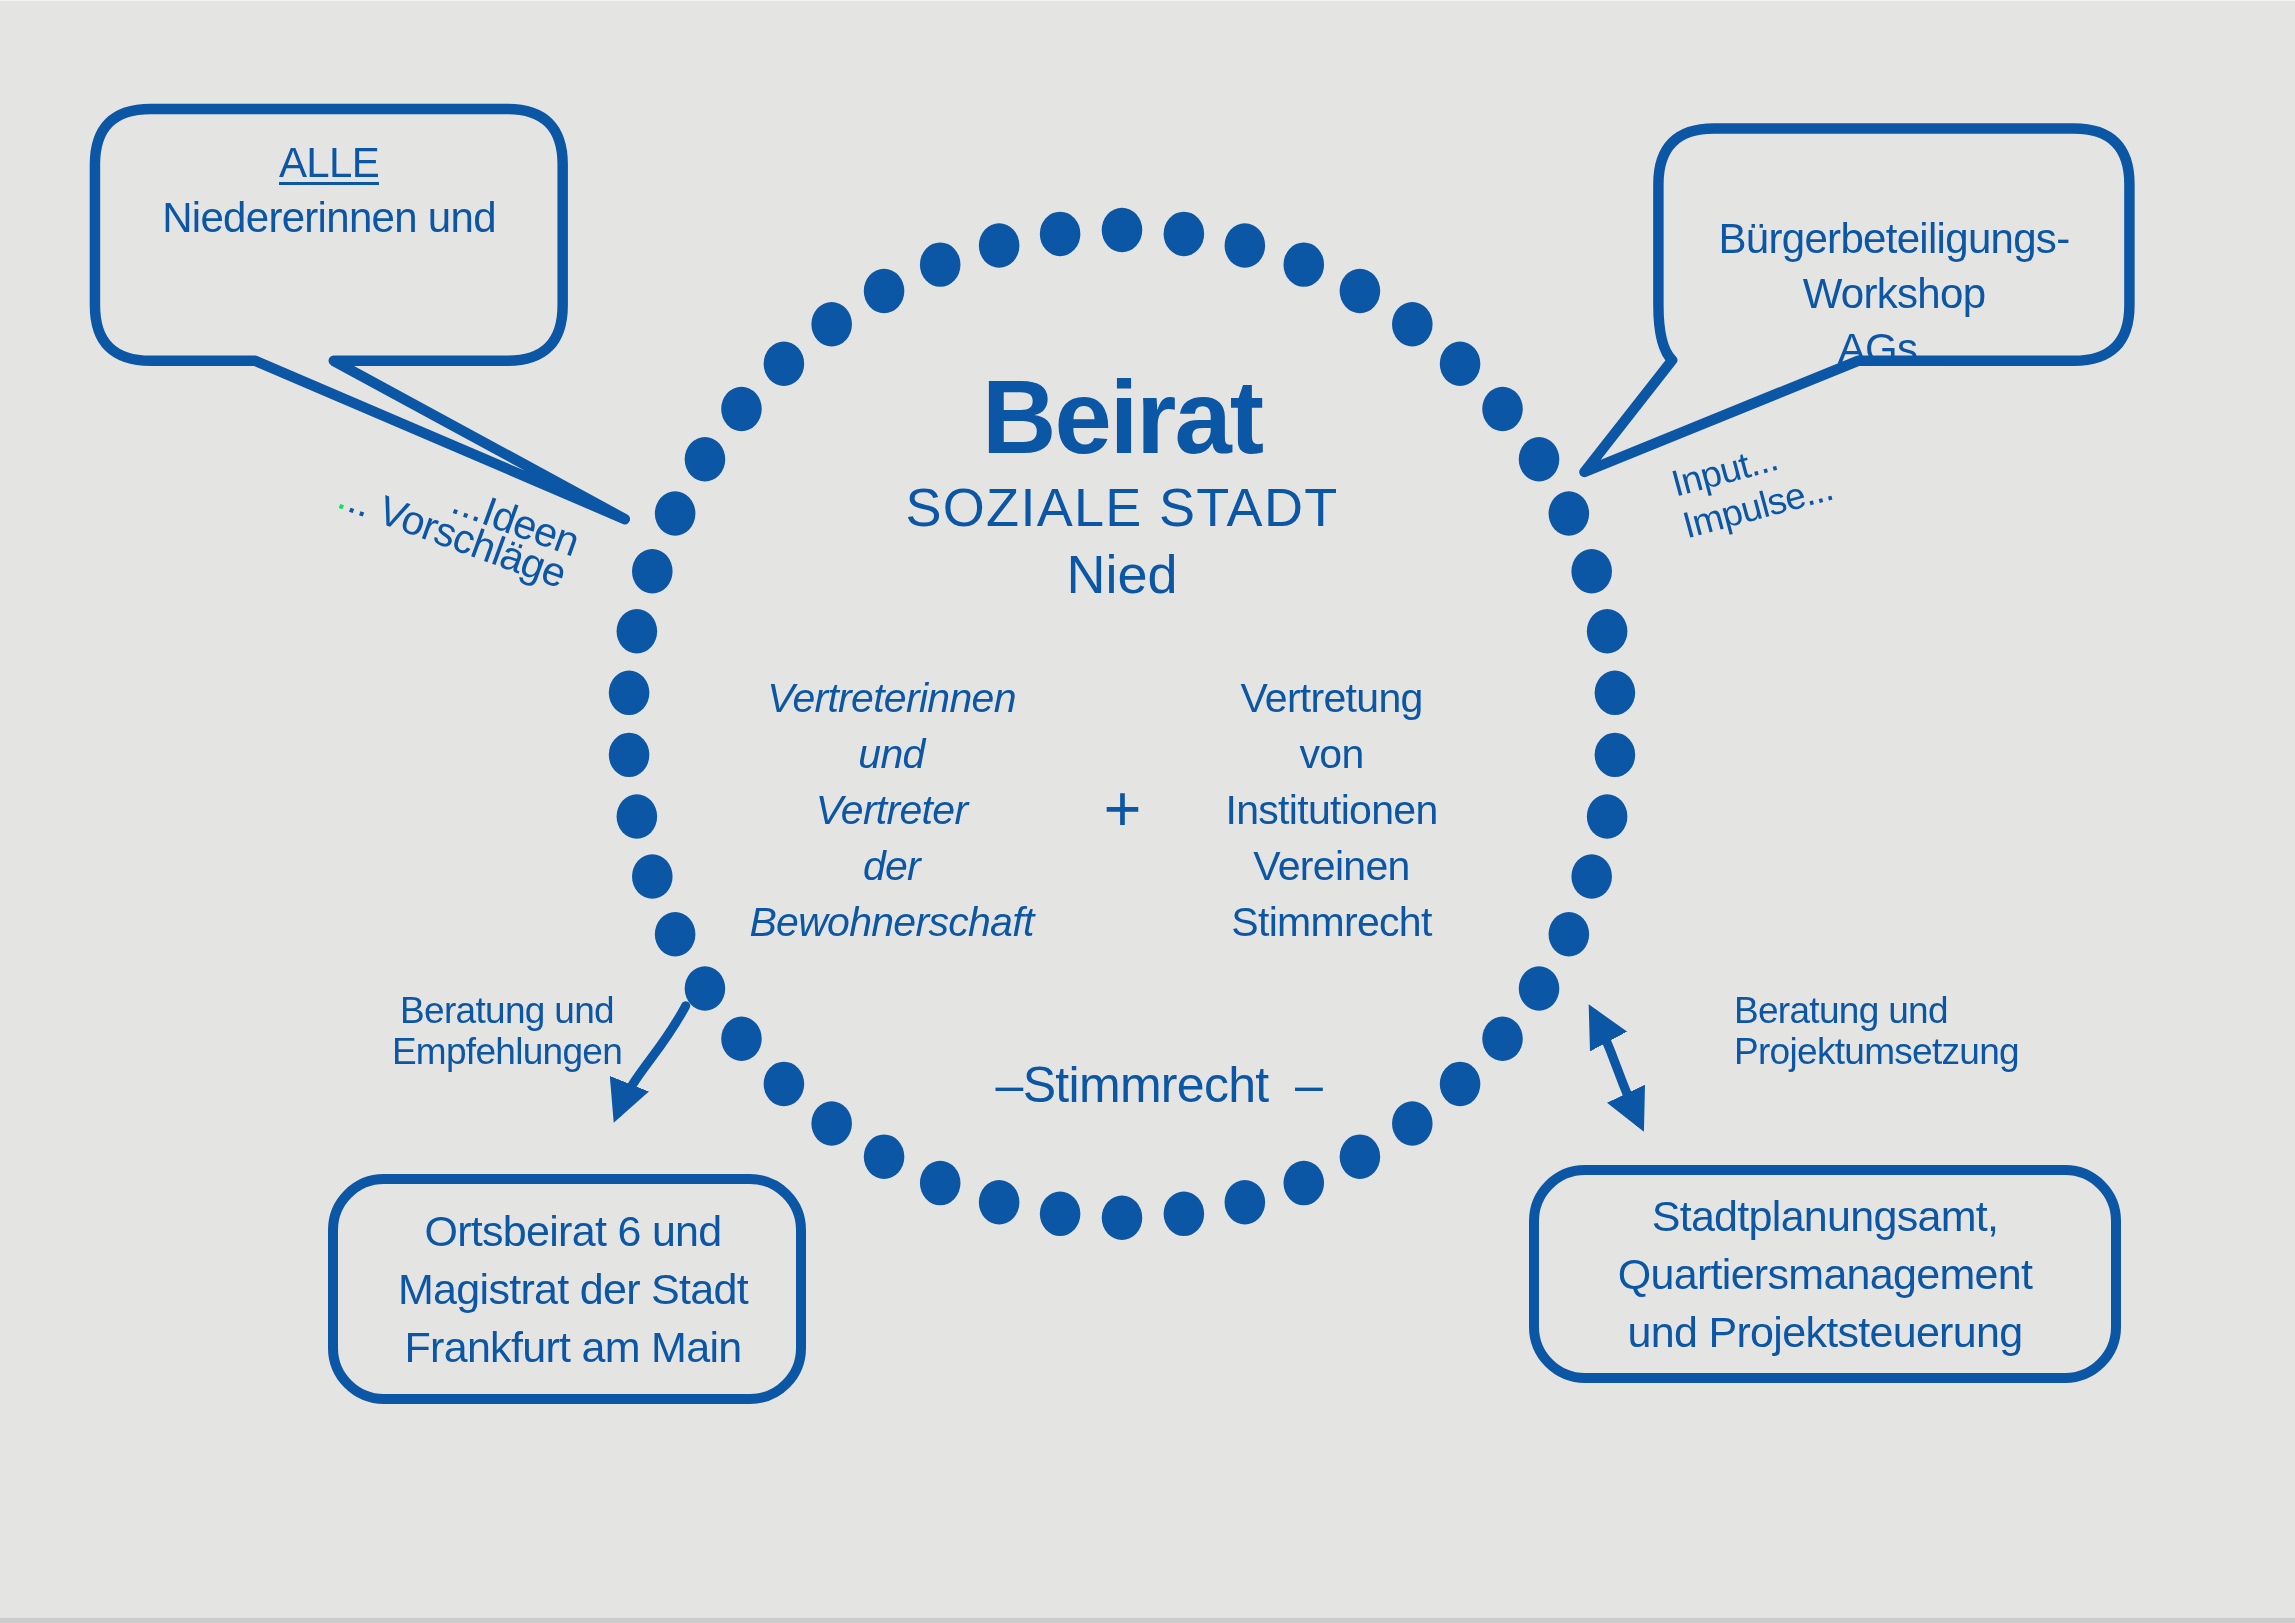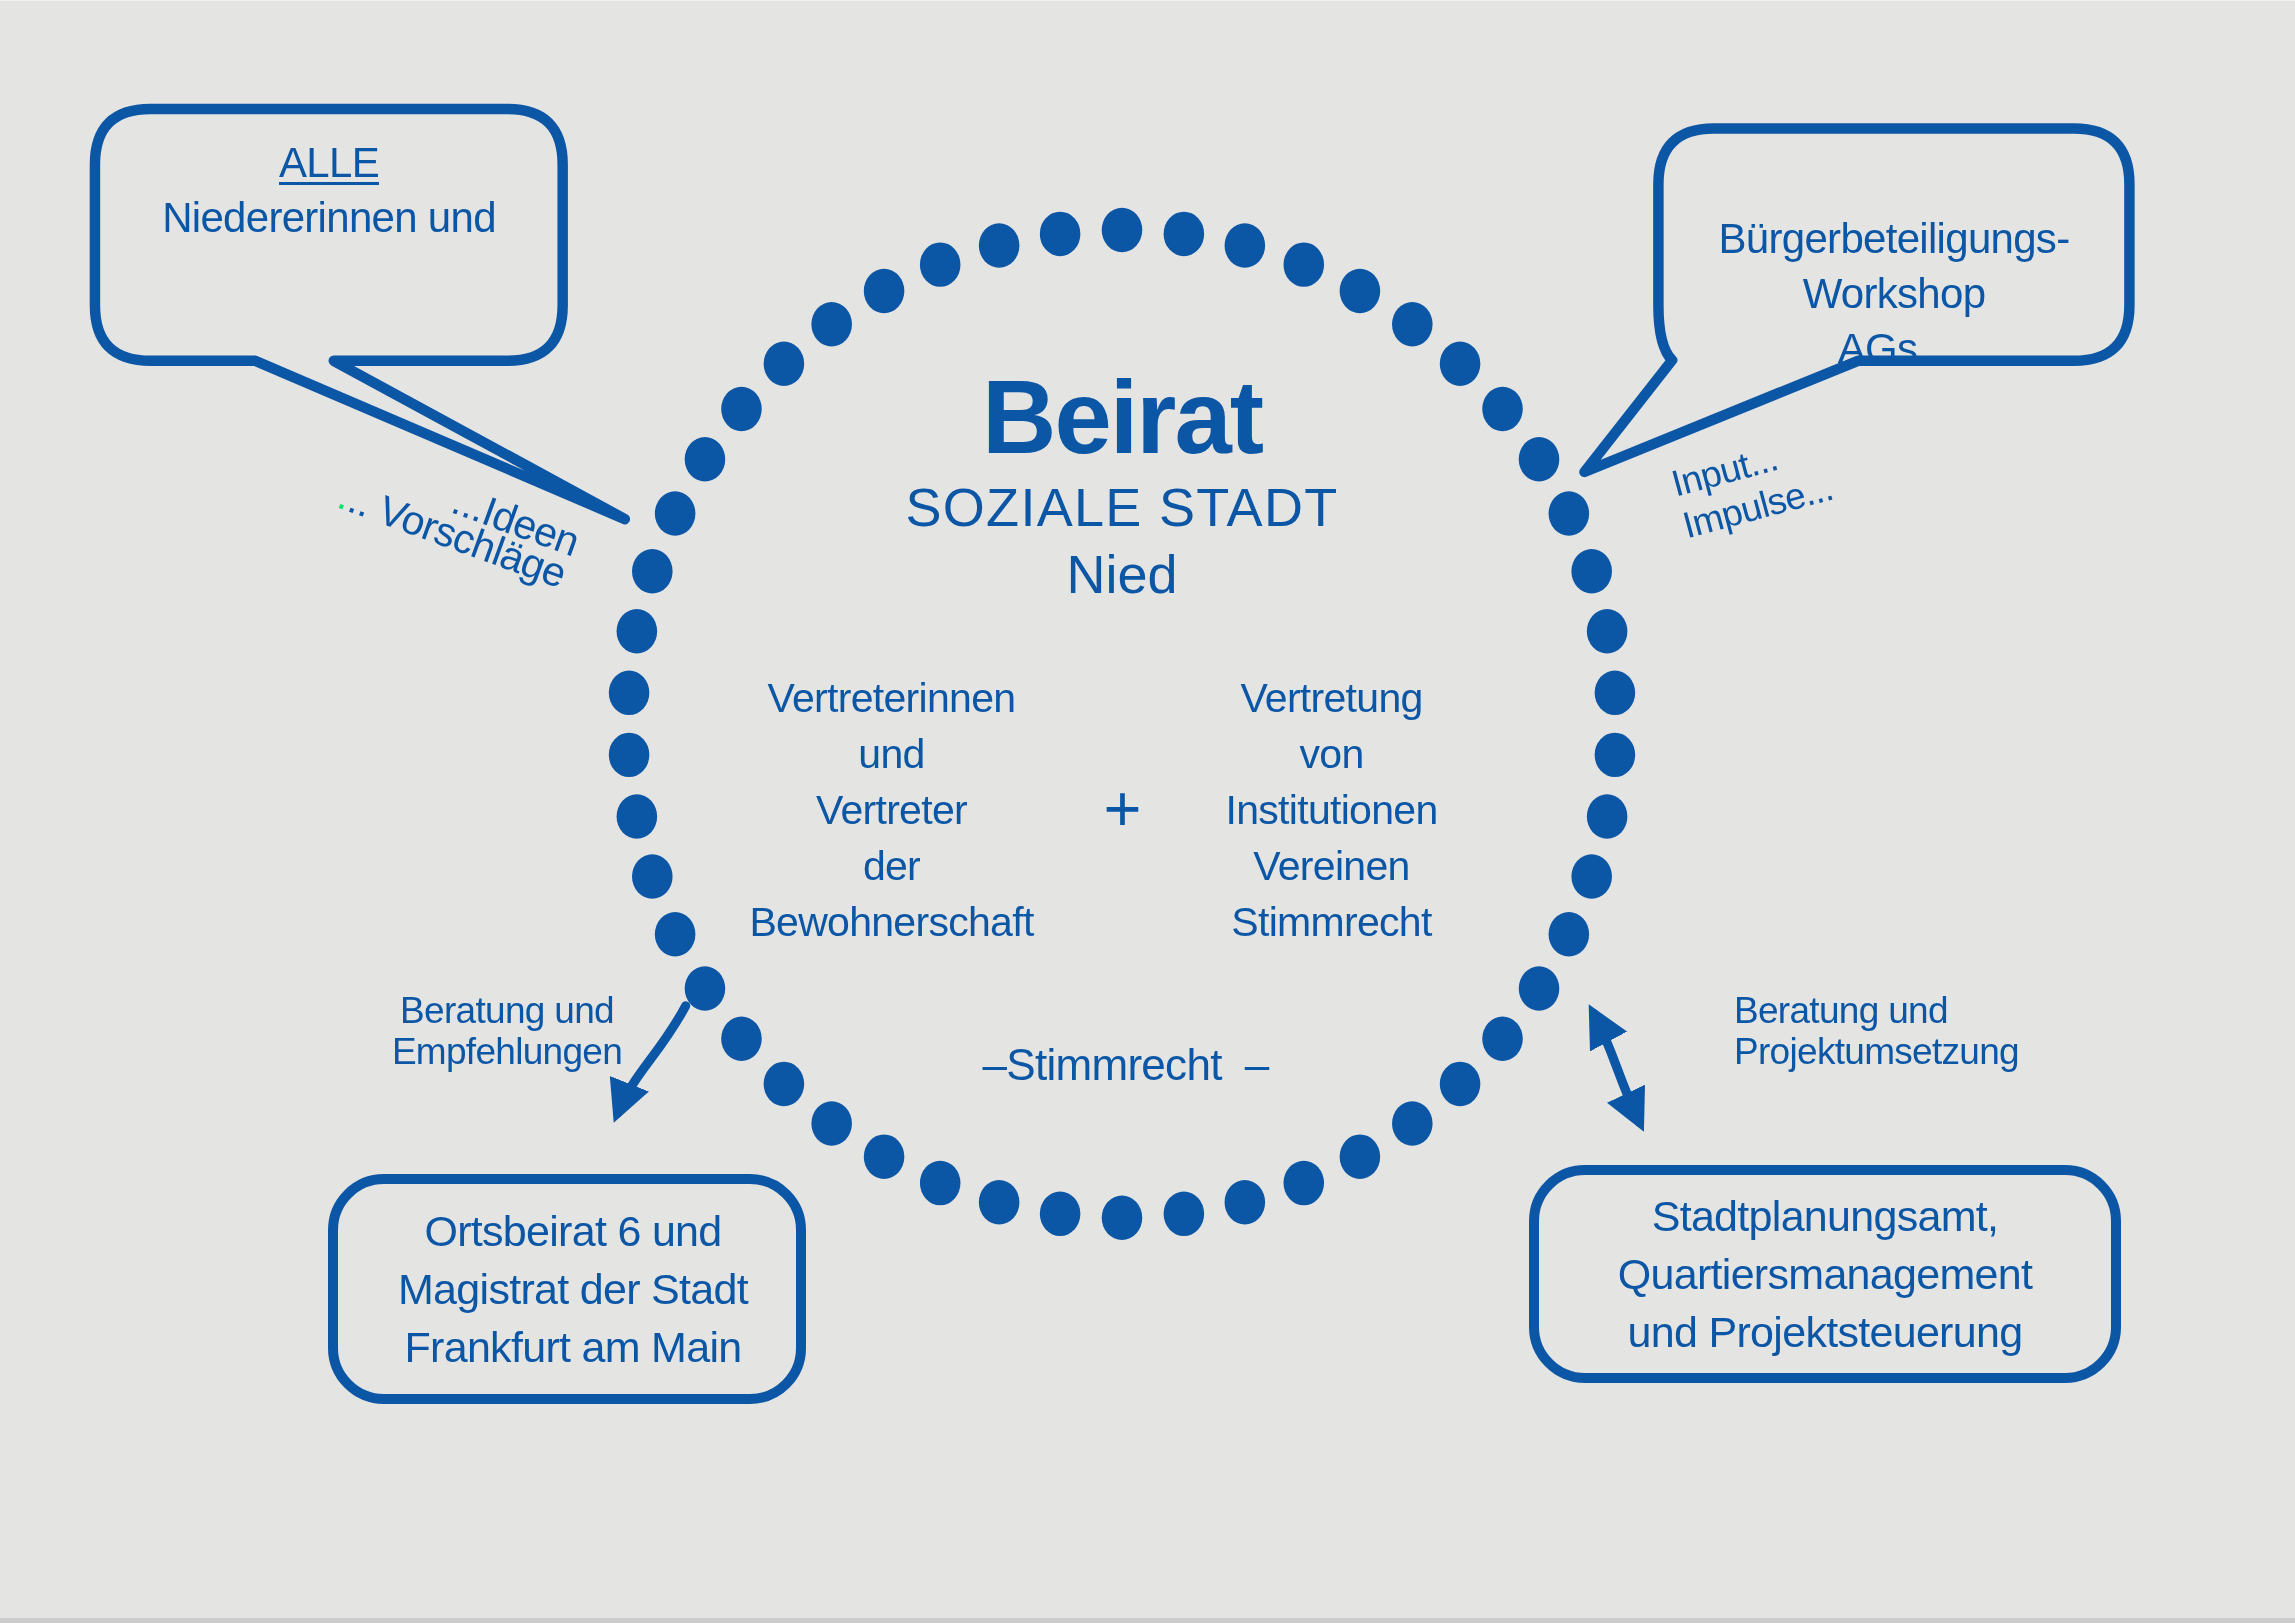--- a/index.html
+++ b/index.html
@@ -28,21 +28,21 @@
   }
   .box-text{ font-size:43px; line-height:58px; letter-spacing:-0.7px;}
 
   .center-title{ text-align:center;}
   .center-title .t1{ font-size:103px; font-weight:bold; line-height:113px; letter-spacing:-2px;}
   .center-title .t2{ font-size:54px; line-height:67px; letter-spacing:1.3px;}
   .center-title .t3{ font-size:54px; line-height:67px;}
 
   .col{ text-align:center; font-size:41px; line-height:56px; letter-spacing:-0.7px;}
   .plus{ font-size:65px; line-height:65px;}
-  .stimmrecht{ font-size:44px; letter-spacing:-0.7px; white-space:pre; text-align:center;}
+  .stimmrecht{ font-size:50px; letter-spacing:-0.7px; white-space:pre; text-align:right;margin-top:16px;}
 
   .rot{ transform-origin:0 0; font-size:41px; letter-spacing:-0.7px; white-space:nowrap;}
   .rot20{ transform:rotate(20deg);}
   .rotm15{ transform:rotate(-15deg); font-size:37px; line-height:43px;}
   .green{ color:#0ce067;}
 
   .small-label{ font-size:37px; line-height:41px; letter-spacing:-0.7px;}
 </style>
 </head>
 <body>
@@ -130,21 +130,21 @@
     <div>Workshop</div>
     <div>AGs...</div>
   </div>
 
   <div class="abs center-title" style="left:795px;top:360px;width:654px;">
     <div class="t1">Beirat</div>
     <div class="t2">SOZIALE STADT</div>
     <div class="t3">Nied</div>
   </div>
 
-  <div class="abs col" style="left:679px;top:669px;width:425px;">
+  <div class="abs col" style="left:679px;top:669px;width:425px;font-style:italic;">
     <div>Vertreterinnen</div>
     <div>und</div>
     <div>Vertreter</div>
     <div>der</div>
     <div>Bewohnerschaft</div>
   </div>
 
   <div class="abs plus" style="left:1090px;top:775px;width:65px;text-align:center;">+</div>
 
   <div class="abs col" style="left:1119px;top:669px;width:425px;">

